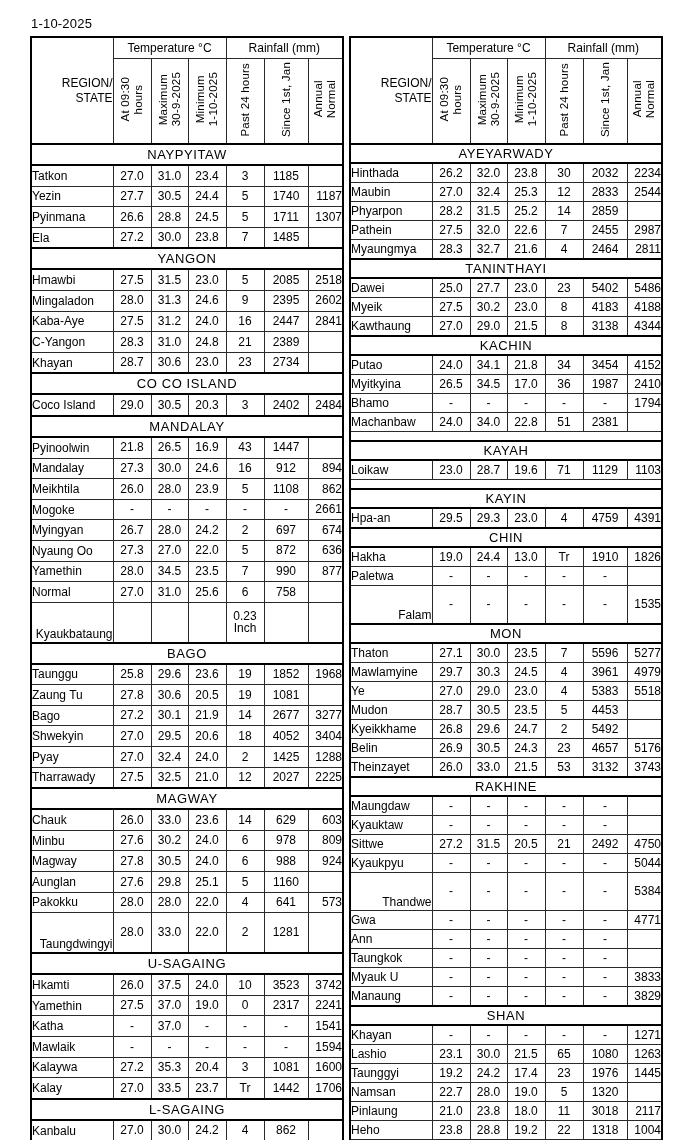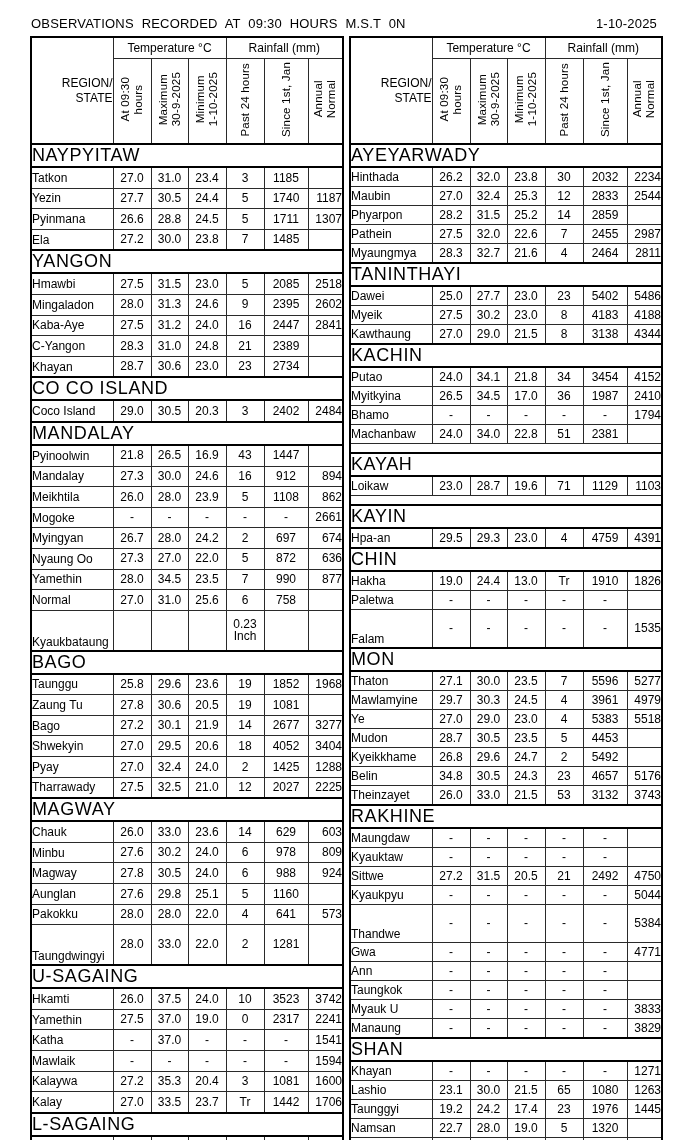--- a/index.html
+++ b/index.html
@@ -30,41 +30,40 @@
     text-align:right;
   }
   .tier2 th { height:84px; vertical-align:middle; border-bottom:2px solid #000; }
   .vtext {
     display:inline-block;
     writing-mode:vertical-rl; transform:rotate(180deg);
     white-space:pre-line; font-size:11.5px; line-height:1.12;
     letter-spacing:.2px; max-height:80px;
   }
   tr.sectionrow td {
-    text-align:left; font-size:18px; letter-spacing:.6px;
+    text-align:center; font-size:13px; letter-spacing:.6px;
     border-top:2px solid #000; border-bottom:2px solid #000;
   }
   .t-left tbody td { height:19.6px; }
   .t-right tbody td { height:18px; }
   .t-left tr.sectionrow td { height:19px; }
   .t-right tr.sectionrow td { height:17px; }
   .t-left tr.tall td { height:38px; }
   .t-right tr.tall td { height:36px; }
   td.station { text-align:left; padding-left:3px; white-space:nowrap; }
-  tr.tall td.station { vertical-align:bottom; padding-bottom:1px; }
+  tr.tall td.station { vertical-align:bottom; padding-bottom:1px;text-align:right; }
   td.num { text-align:center; line-height:1.05; }
   td.annual { text-align:right; padding-right:2px; }
   tr.spacer td { height:8px; border-top:1px solid #2a2a2a; border-bottom:1px solid #2a2a2a; }
 </style>
 </head>
 <body>
 
 <div class="sheet">
   <div class="titlebar">
-    <span>OBSERVATIONS RECORDED AT 09:30 HOURS M.S.T 0N</span>
     <span>1-10-2025</span>
   </div>
 
   <div class="tables">
 
     <table class="obs t-left">
       <colgroup>
         <col style="width:82px">
           <col style="width:38px">
           <col style="width:37px">
@@ -714,21 +713,21 @@
             <td class="station">Kyeikkhame</td>
             <td class="num">26.8</td>
             <td class="num">29.6</td>
             <td class="num">24.7</td>
             <td class="num">2</td>
             <td class="num">5492</td>
             <td class="num annual"></td>
           </tr>
           <tr>
             <td class="station">Belin</td>
-            <td class="num">34.8</td>
+            <td class="num">26.9</td>
             <td class="num">30.5</td>
             <td class="num">24.3</td>
             <td class="num">23</td>
             <td class="num">4657</td>
             <td class="num annual">5176</td>
           </tr>
           <tr>
             <td class="station">Theinzayet</td>
             <td class="num">26.0</td>
             <td class="num">33.0</td>

